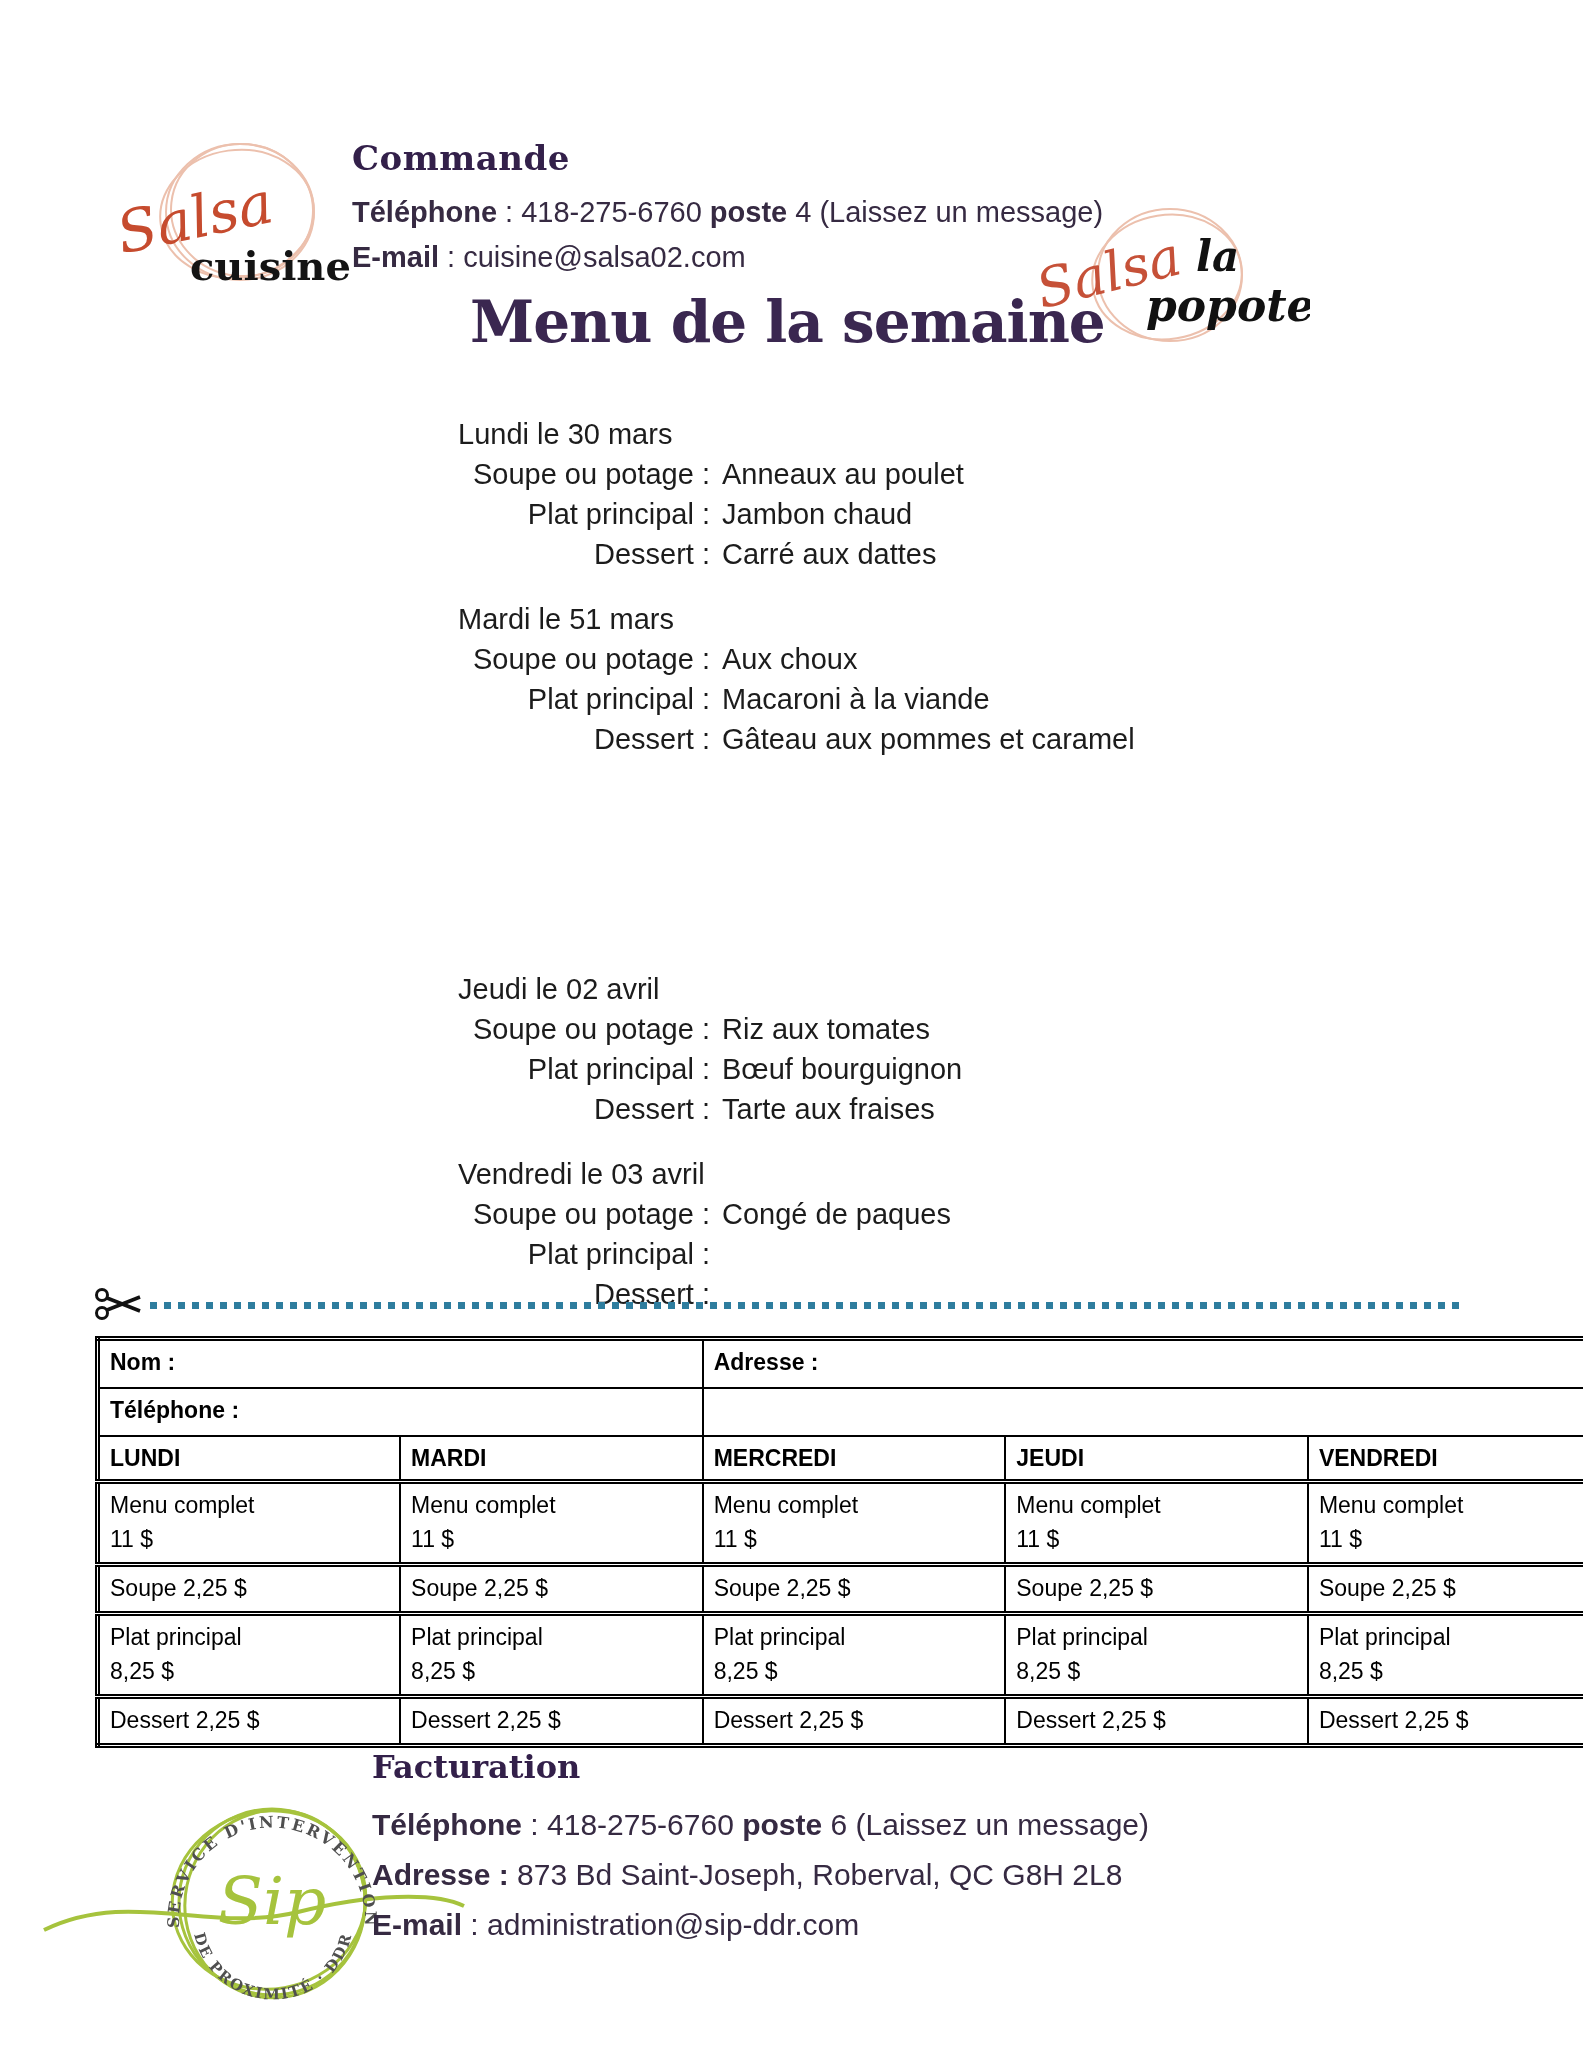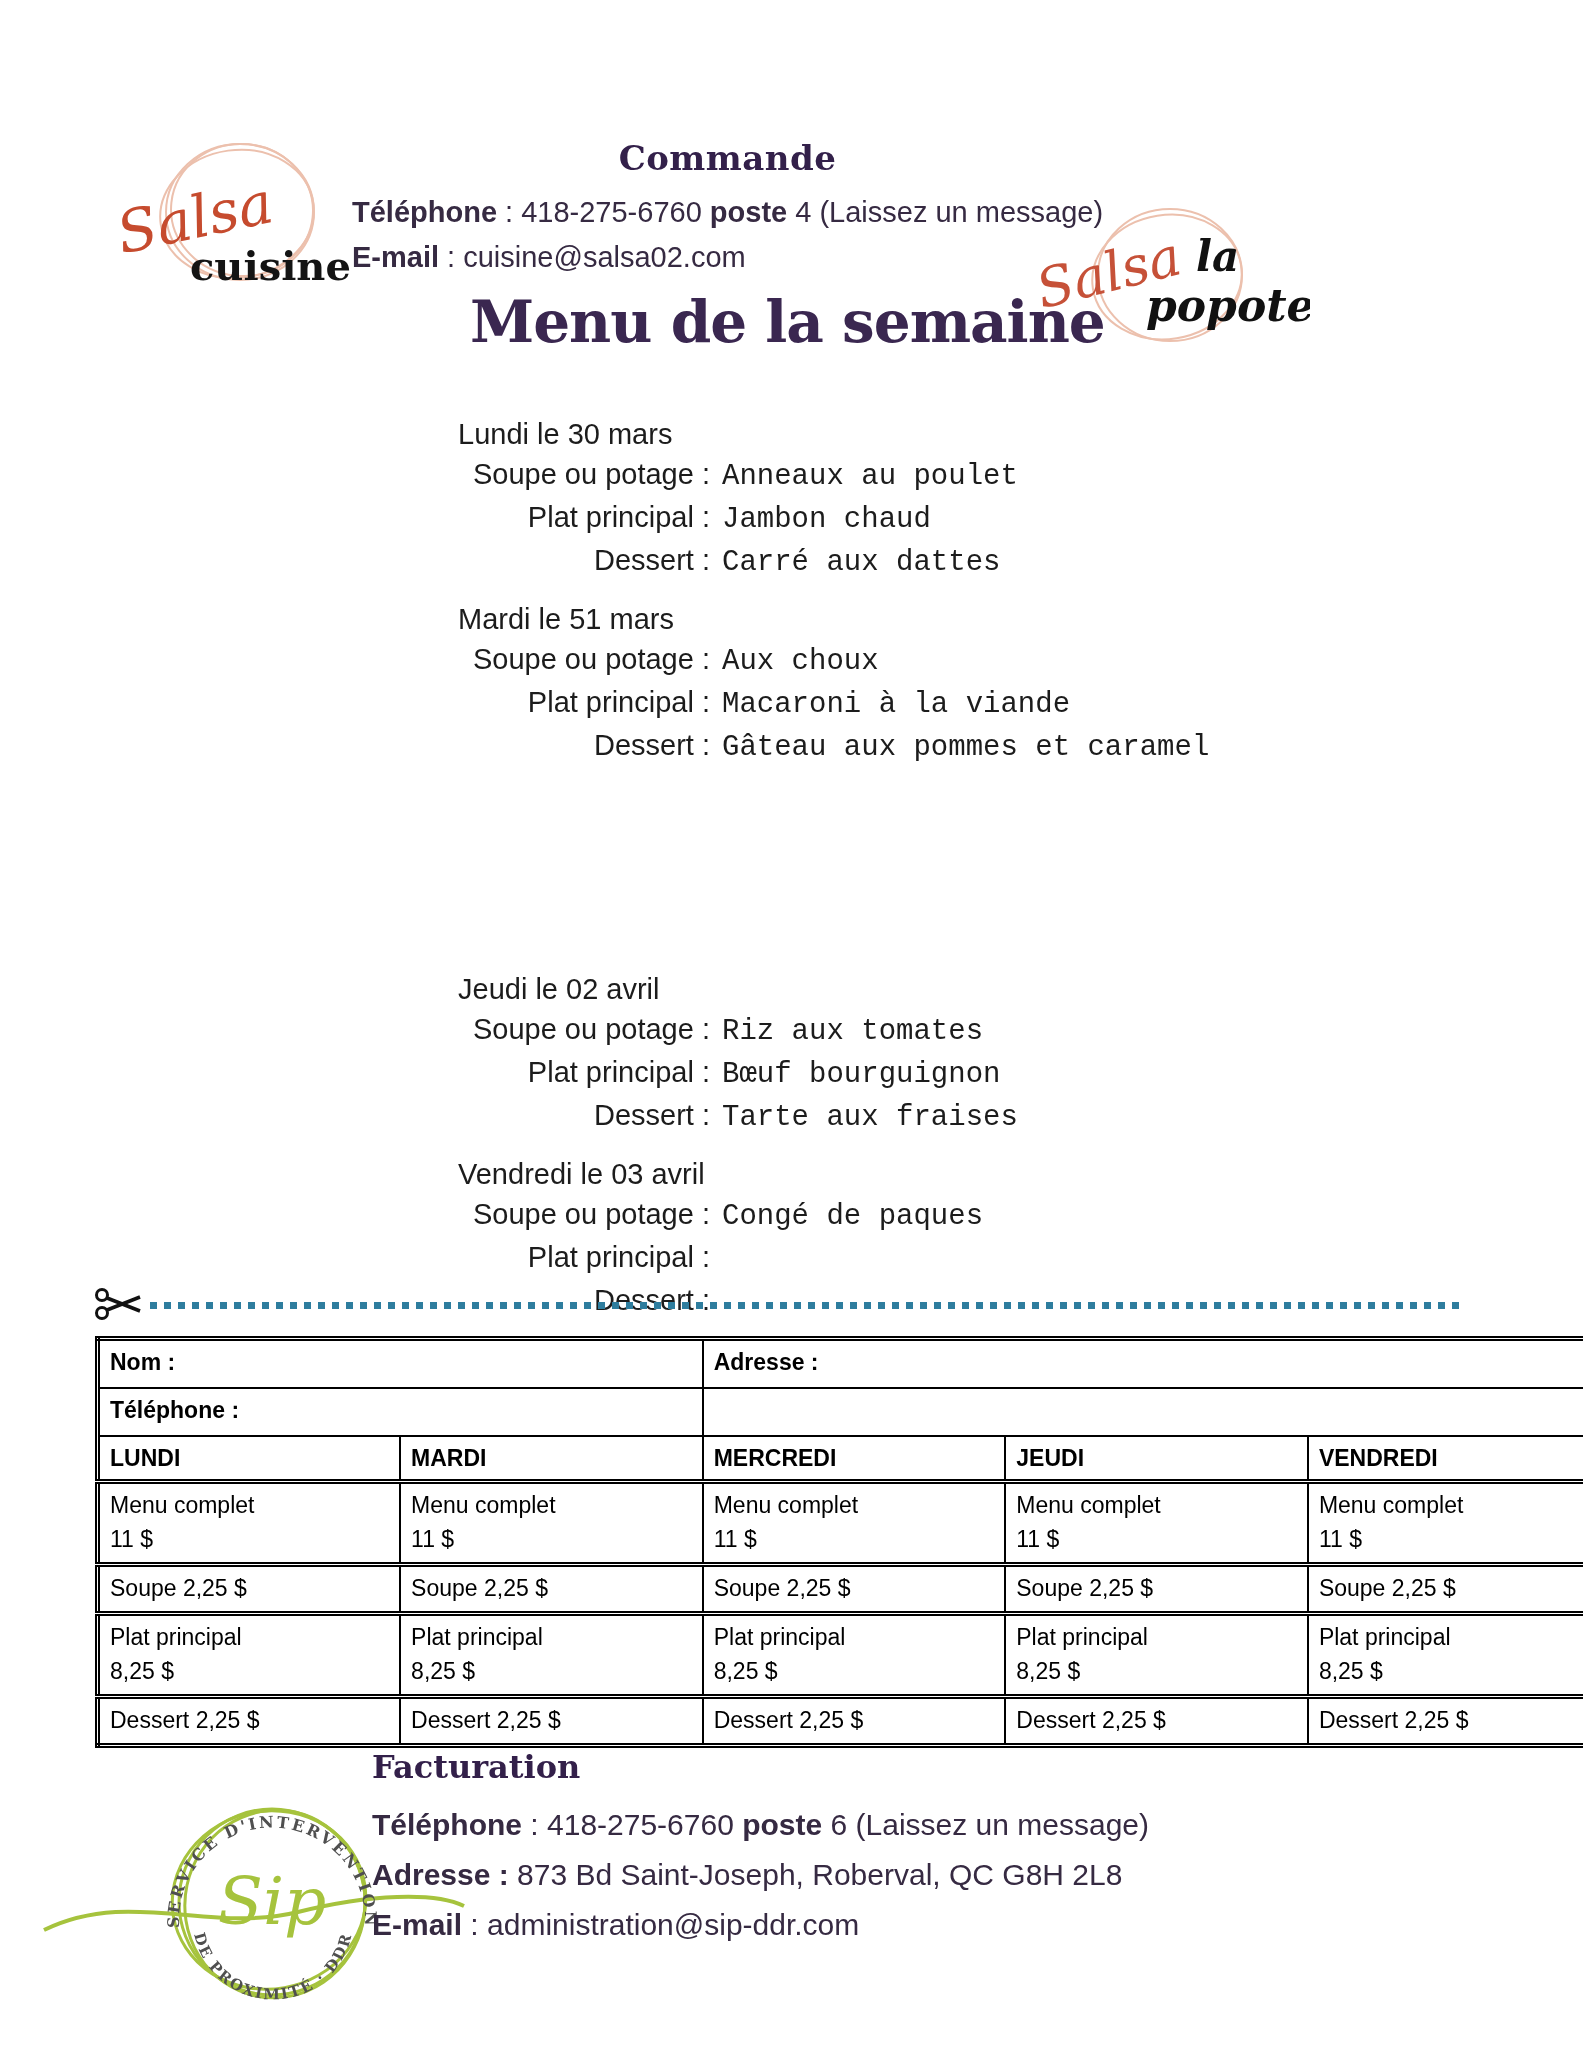--- a/index.html
+++ b/index.html
@@ -2,35 +2,35 @@
 <html><head>
 <meta charset="utf-8">
 <style>
   html,body{margin:0;padding:0;background:#ffffff;}
   .page{position:relative;width:1583px;height:2048px;background:#ffffff;overflow:hidden;
         font-family:"Liberation Sans",sans-serif;color:#1f1f1f;}
 
   
   .commande-block{position:absolute;left:352px;top:138px;}
   .commande-heading{font-family:"DejaVu Serif",serif;font-weight:bold;font-size:34px;
-        color:#33204a;margin:0 0 12px 0;letter-spacing:.5px;text-align:center;}
+        color:#33204a;margin:0 0 12px 0;letter-spacing:.5px;}
   .contact-line{font-size:29px;color:#362a42;line-height:45px;white-space:nowrap;}
   .contact-line b{font-weight:bold;}
 
   
   .main-title{position:absolute;left:454px;top:272px;margin:16px;
         font-family:"DejaVu Serif",serif;font-weight:bold;font-size:58px;
         color:#3a2750;letter-spacing:-1px;white-space:nowrap;}
 
   
   .day-block{position:absolute;left:458px;width:800px;font-size:29px;color:#1c1c1c;margin-top:39px;}
   .day-title{line-height:40px;}
   .menu-line{line-height:40px;white-space:nowrap;}
   .ml-label{display:inline-block;width:252px;text-align:right;}
-  .ml-value{margin-left:12px;font-family:Liberation Mono, monospace;}
+  .ml-value{margin-left:12px;}
 
   
   .scissors{position:absolute;left:94px;top:1284px;}
   .dotted-line{position:absolute;left:150px;top:1302px;width:1316px;height:7px;
         background:repeating-linear-gradient(90deg,#2e7d9e 0 7px,transparent 7px 14px);}
 
   
   .order-table{position:absolute;left:95px;top:1336px;width:1518px;
         border-collapse:collapse;table-layout:fixed;
         border:5px double #000;font-size:23px;color:#000;}

